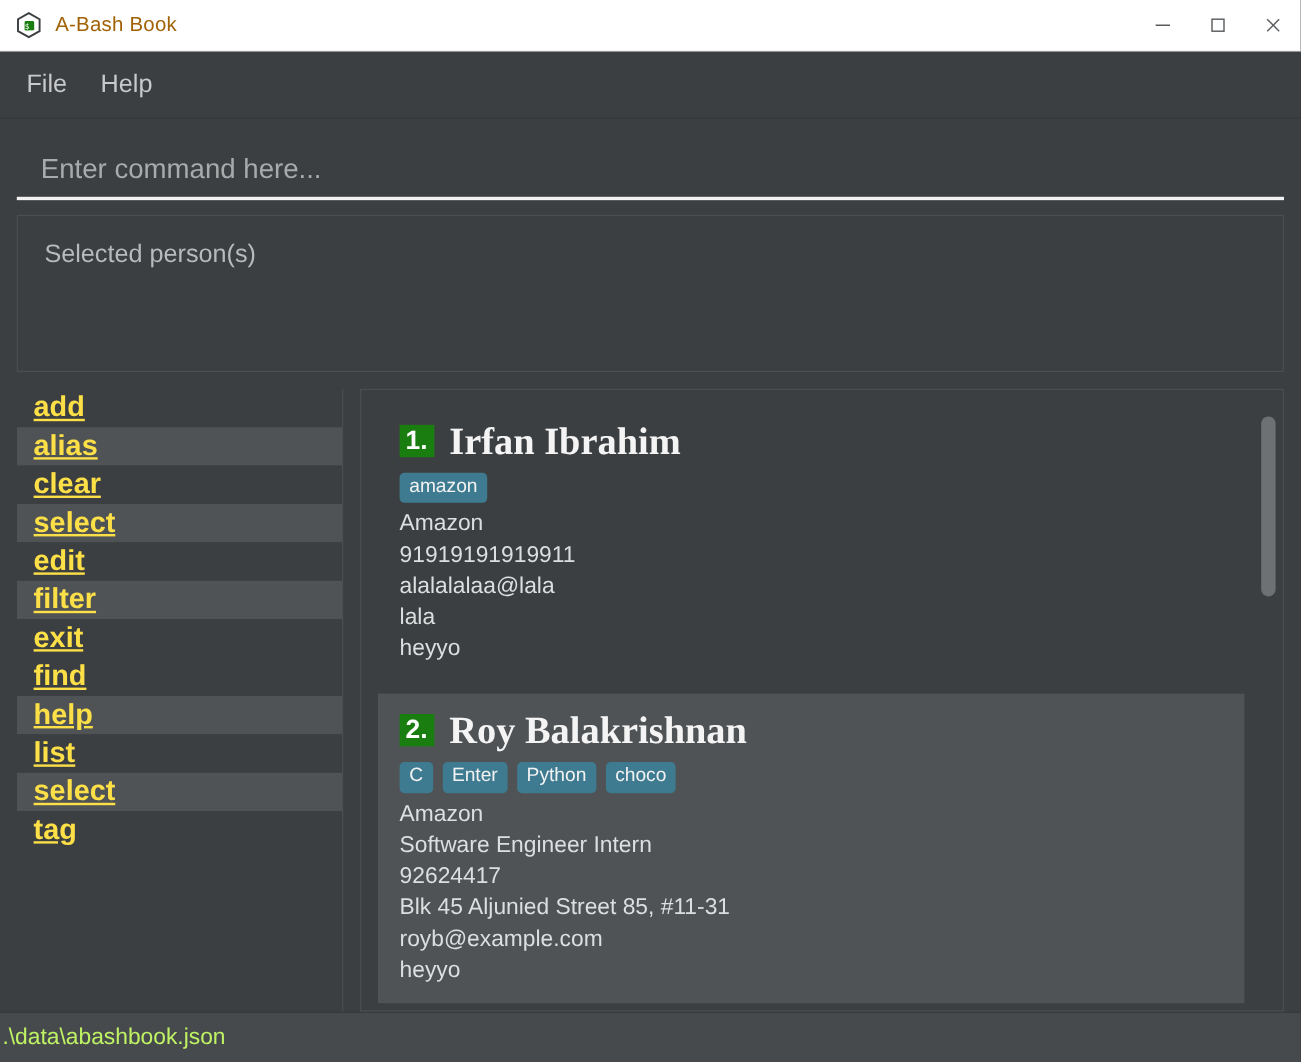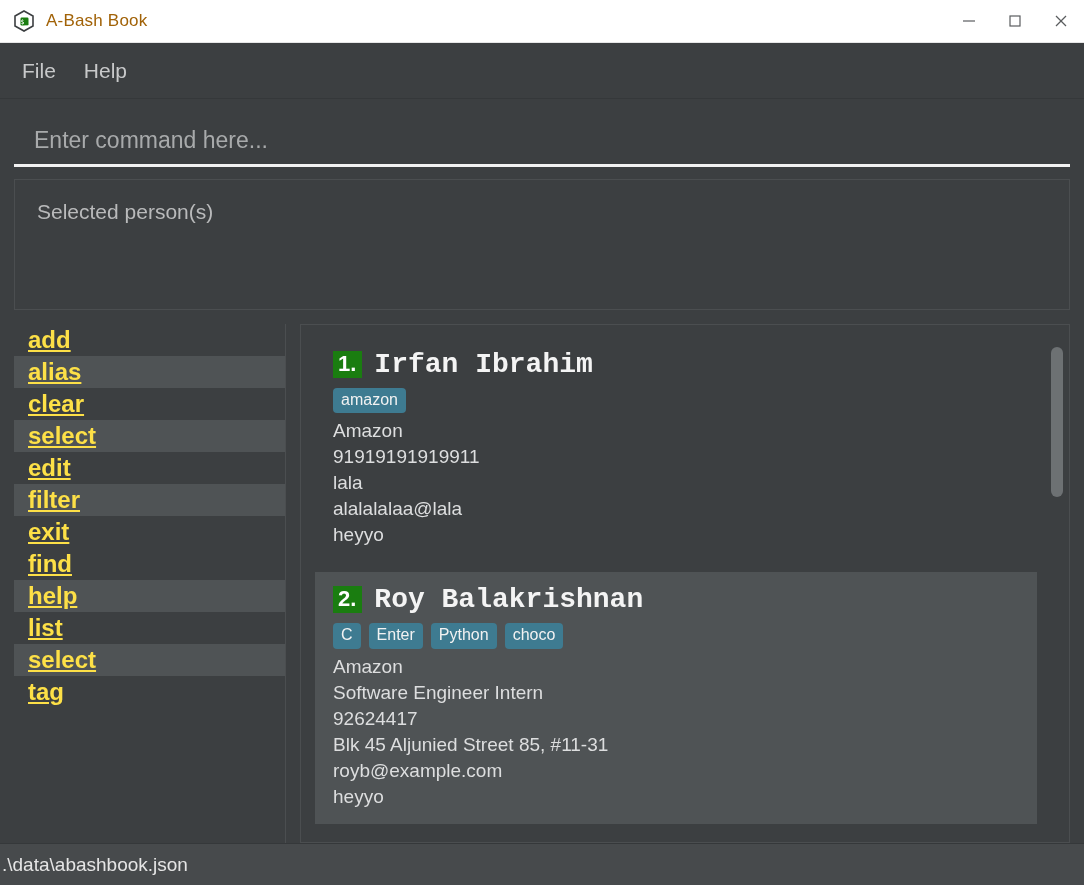--- a/index.html
+++ b/index.html
@@ -107,22 +107,22 @@
   .card.plain    { background: #3c3f41; }
   .card.selected { background: #4f5355; }
   .card-head { display: flex; align-items: center; margin-bottom: 8px; }
   .idx {
     background: #1a7d10; color: #ffffff;
     font-size: 22px; font-weight: 700;
     padding: 2px 6px 3px 5px; line-height: 1;
     display: inline-block;
   }
   .pname {
-    color: #f4f4f4; font-size: 28px; font-weight: 700; margin-left: 12px;
-    font-family: Liberation Mono, monospace;
+    color: #f4f4f4; font-size: 32px; font-weight: 700; margin-left: 12px;
+    font-family: Liberation Serif, serif;
   }
   .tags { display: flex; gap: 8px; margin-bottom: 5px; }
   .tag {
     background: #3e7b91; color: #f2f2f2;
     font-size: 16px; border-radius: 4px;
     padding: 3px 8px 4px 8px; line-height: 1.15;
     font-family: "Liberation Sans", sans-serif;
   }
   .fieldline {
     color: #dddedf; font-size: 19px; font-weight: 300;
@@ -141,21 +141,21 @@
   }
 
   
   .statusbar {
     height: 42px; min-height: 42px;
     background: #474a4c;
     border-top: 1px solid #35383a;
     display: flex; align-items: center;
     padding-left: 2px;
   }
-  .statusbar .txt { color: #e5e5e5; font-size: 19px; font-weight: 300; }
+  .statusbar .txt { color: #bef264; font-size: 19px; font-weight: 300; }
 </style>
 </head>
 <body>
 
 <div id="app">
 
   <div class="titlebar">
     <div class="tb-logo">
       <svg width="24" height="24" viewBox="0 0 24 24">
         <path d="M12 2 L21 7 L21 17 L12 22 L3 17 L3 7 Z" fill="none" stroke="#3c3f41" stroke-width="1.6"></path>
@@ -223,22 +223,22 @@
         <div class="card plain">
           <div class="card-head">
             <span class="idx">1.</span>
             <span class="pname">Irfan Ibrahim</span>
           </div>
           <div class="tags">
             <span class="tag">amazon</span>
           </div>
           <div class="fieldline">Amazon</div>
           <div class="fieldline">91919191919911</div>
+          <div class="fieldline">alalalalaa@lala</div>
           <div class="fieldline">lala</div>
-          <div class="fieldline">alalalalaa@lala</div>
           <div class="fieldline">heyyo</div>
         </div>
 
         <div class="card selected">
           <div class="card-head">
             <span class="idx">2.</span>
             <span class="pname">Roy Balakrishnan</span>
           </div>
           <div class="tags">
             <span class="tag">C</span>

